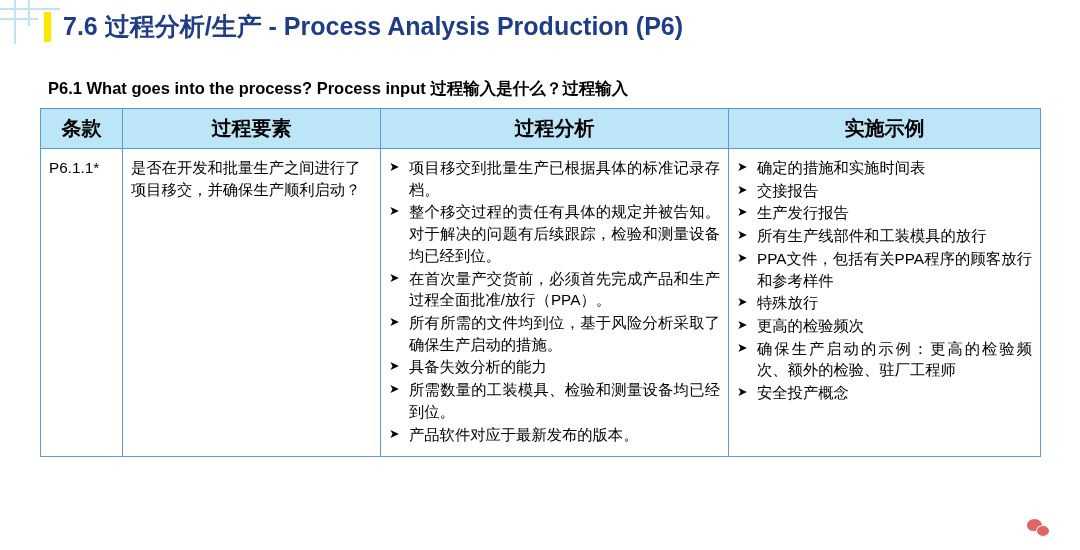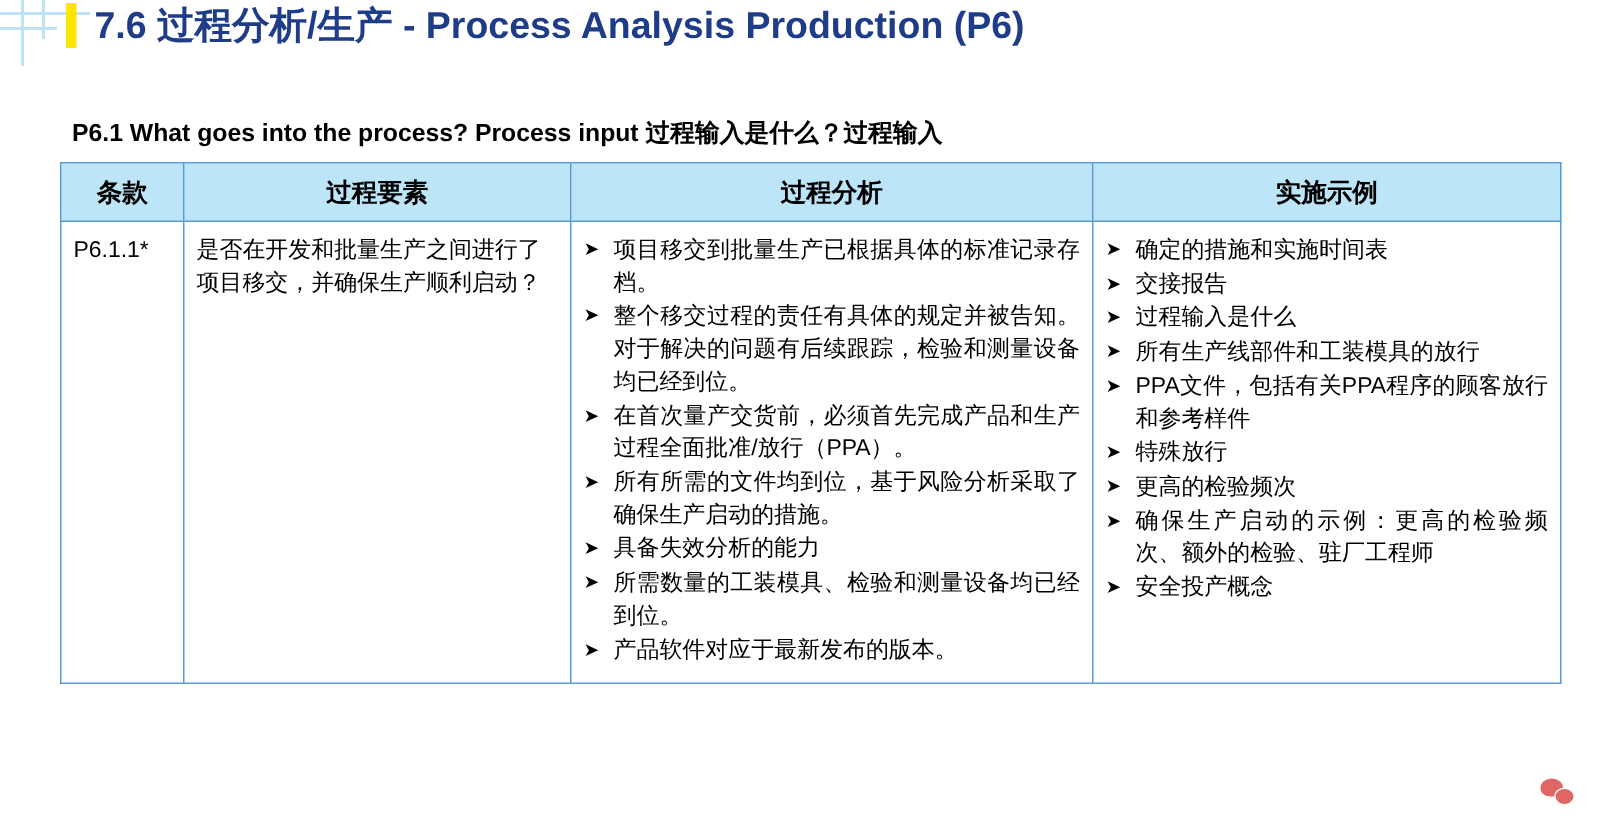--- a/index.html
+++ b/index.html
@@ -30,21 +30,21 @@
     background: #bfe3f5;
   }
   .corner-deco .h1 { left: 0; top: 8px; width: 60px; height: 2px; }
   .corner-deco .h2 { left: 0; top: 18px; width: 38px; height: 2px; }
   .corner-deco .v1 { left: 14px; top: 0; width: 2px; height: 44px; }
   .corner-deco .v2 { left: 28px; top: 0; width: 2px; height: 26px; }
 
   .title-row {
     position: absolute;
     left: 44px;
-    top: 0;
+    top: 10px;
     display: flex;
     align-items: center;
     text-align: center;
   }
   .title-bar {
     width: 7px;
     height: 30px;
     background: #ffe600;
     margin-right: 12px;
     flex: none;
@@ -75,21 +75,21 @@
     border-collapse: collapse;
     table-layout: fixed;
   }
   table.matrix th, table.matrix td {
     border: 1px solid #5b9bd5;
     vertical-align: top;
   }
   table.matrix thead th {
     background: #bde5f8;
     text-align: center;
-    font-size: 17px;
+    font-size: 20px;
     font-weight: bold;
     color: #000;
     padding: 6px 4px;
     vertical-align: middle;
     height: 26px;
   }
   .col-a { width: 82px; }
   .col-b { width: 258px; }
   .col-c { width: 348px; }
   .col-d { width: 312px; }
@@ -210,21 +210,21 @@
           <li>所有所需的文件均到位，基于风险分析采取了确保生产启动的措施。</li>
           <li>具备失效分析的能力</li>
           <li>所需数量的工装模具、检验和测量设备均已经到位。</li>
           <li>产品软件对应于最新发布的版本。</li>
         </ul>
       </td>
       <td>
         <ul class="arrow-list">
           <li>确定的措施和实施时间表</li>
           <li>交接报告</li>
-          <li>过程输入是什么</li>
+          <li>生产发行报告</li>
           <li>所有生产线部件和工装模具的放行</li>
           <li>PPA文件，包括有关PPA程序的顾客放行和参考样件</li>
           <li>特殊放行</li>
           <li>更高的检验频次</li>
           <li>确保生产启动的示例：更高的检验频次、额外的检验、驻厂工程师</li>
           <li>安全投产概念</li>
         </ul>
       </td>
     </tr>
   </tbody>

